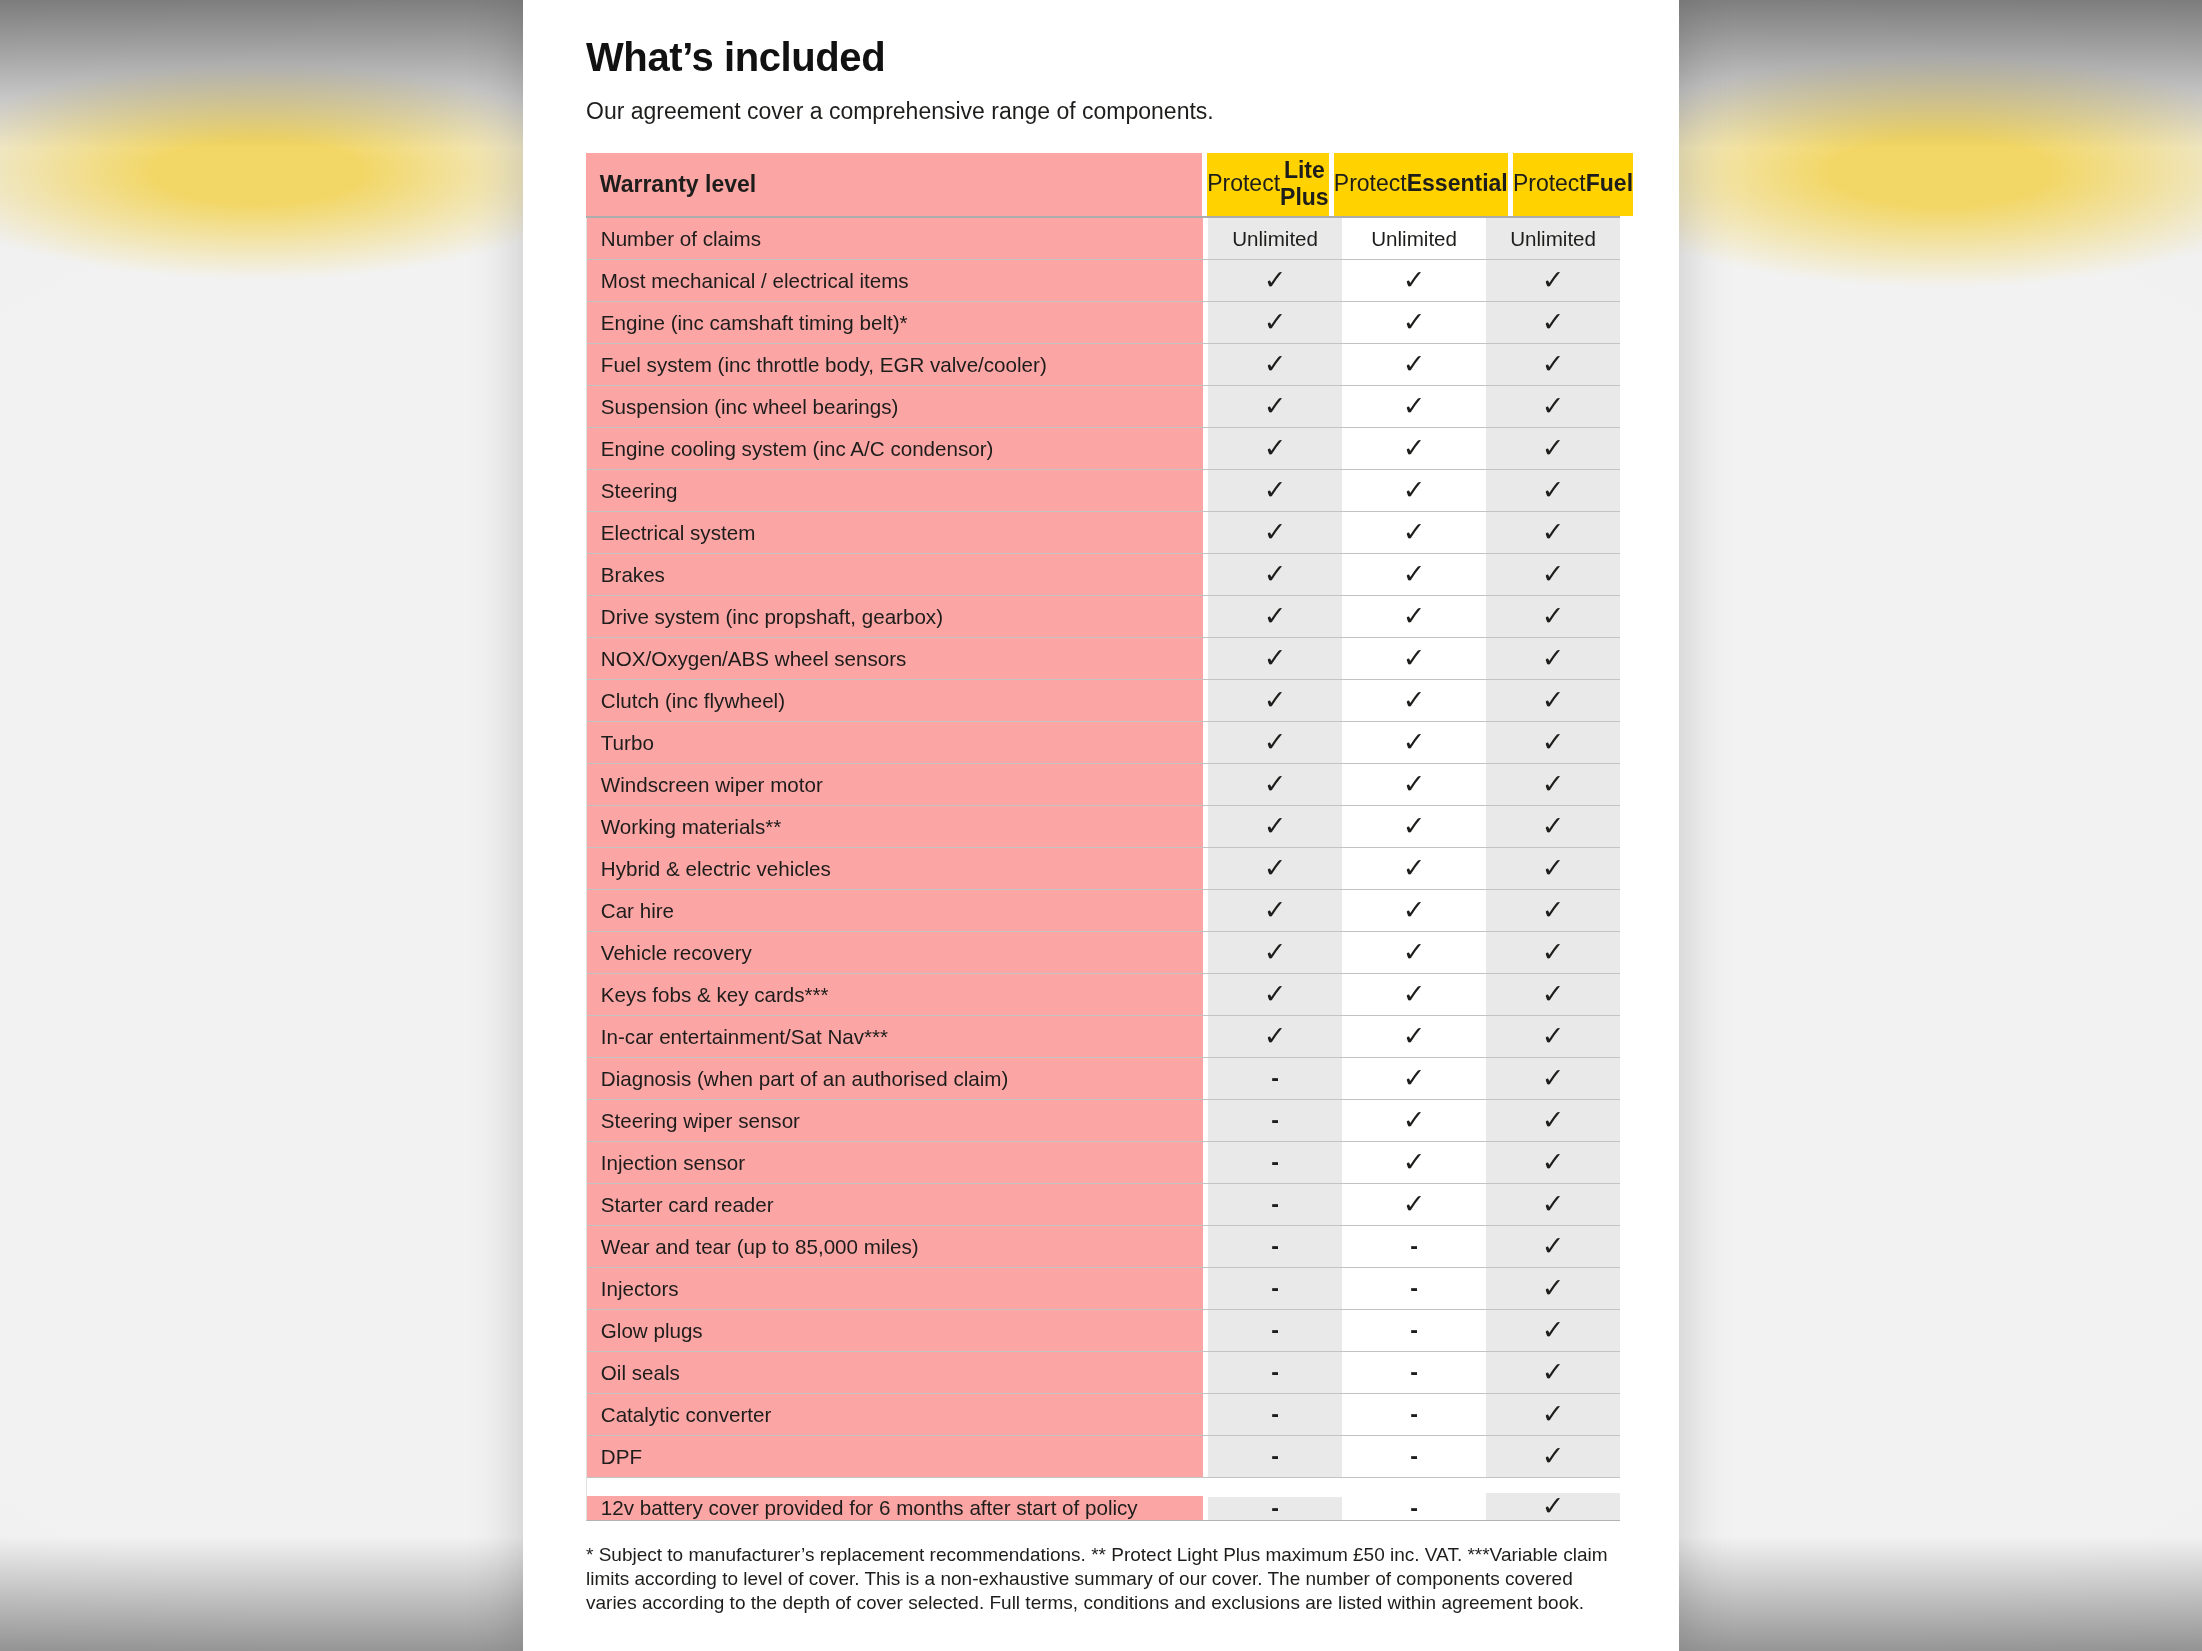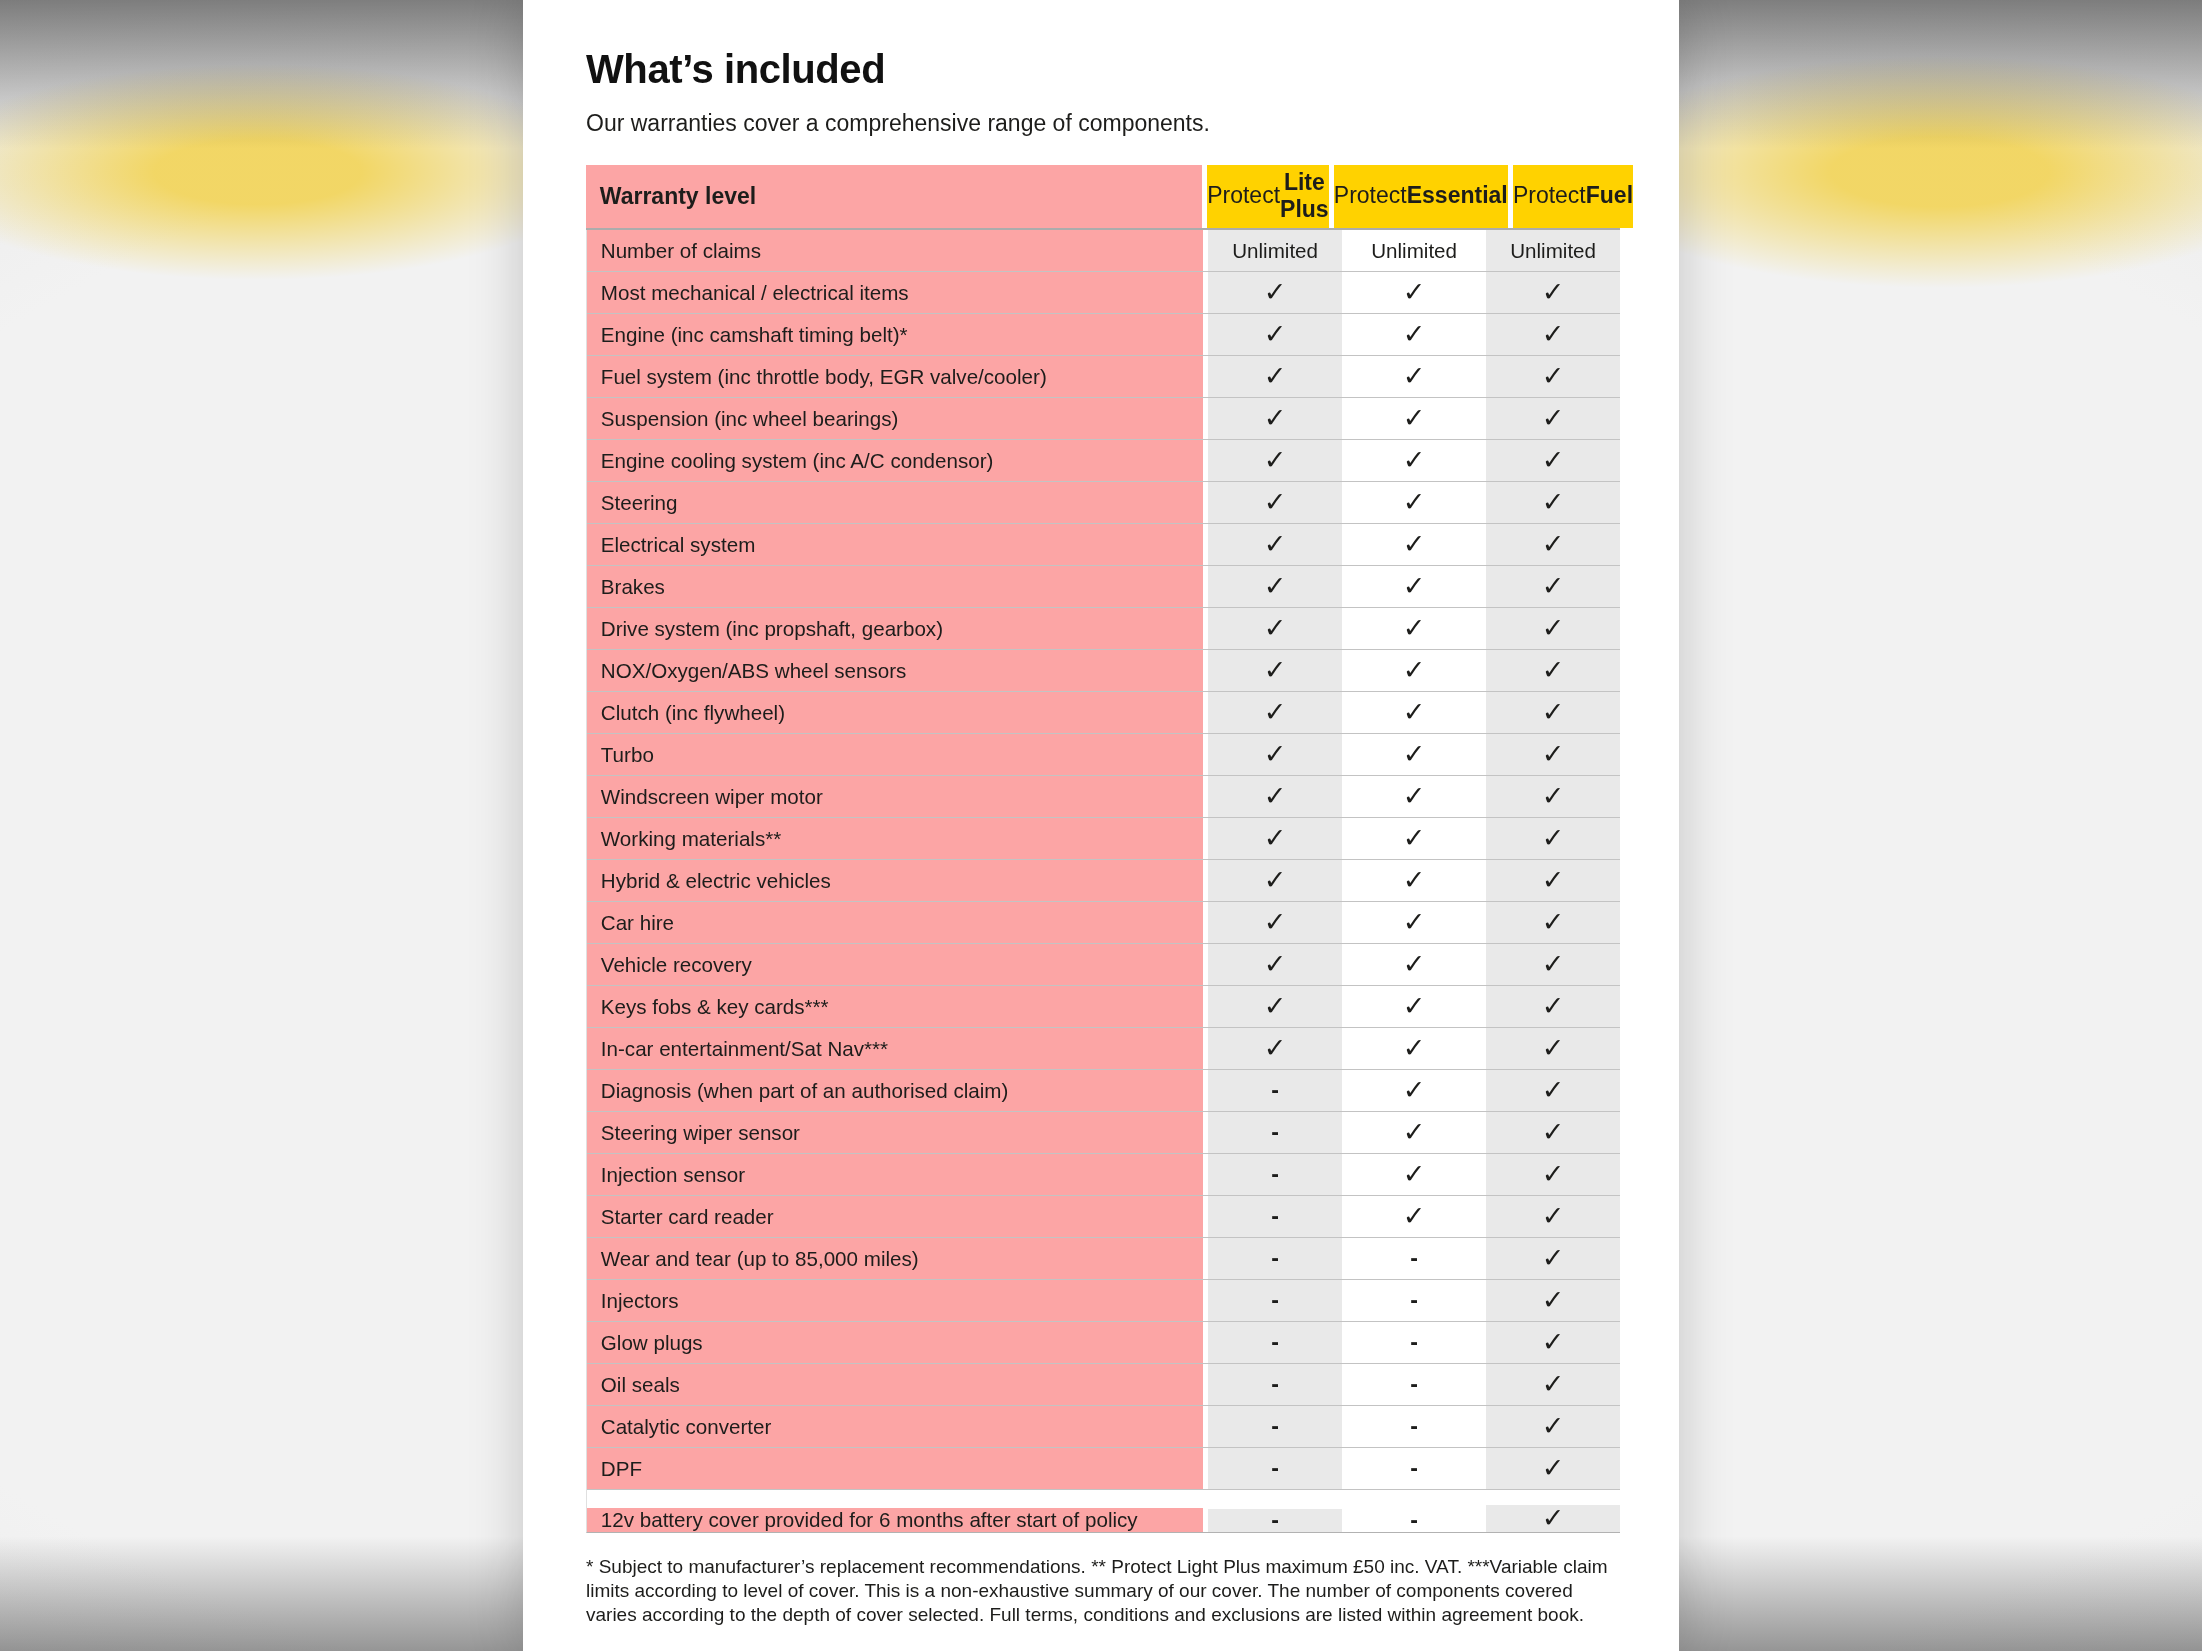--- a/index.html
+++ b/index.html
@@ -13,21 +13,21 @@
       linear-gradient(to bottom, rgba(35,35,35,0.55), rgba(35,35,35,0) 9%),
       linear-gradient(to top, rgba(35,35,35,0.45), rgba(35,35,35,0) 7%),
       radial-gradient(ellipse 344px 108px at 258px 172px, rgba(242,213,94,0.95) 30%, rgba(242,213,94,0) 100%),
       radial-gradient(ellipse 361px 116px at 1940px 172px, rgba(242,213,94,0.95) 30%, rgba(242,213,94,0) 100%),
       radial-gradient(ellipse 150% 115% at 50% 55%, #f2f2f2 45%, #e7e7e7 62%, #c2c2c2 80%, #616161 95%, #3a3a3a 100%);
   }
   .panel{
     position:absolute;left:523px;top:0;width:1156px;height:1652px;
     background:#ffffff;box-shadow:0 0 52px rgba(0,0,0,0.20);
   }
-  .content{position:absolute;left:63px;top:12px;width:1034px;}
+  .content{position:absolute;left:63px;top:0;width:1034px;}
   h1.title{margin:0;padding-top:36px;font-size:40px;line-height:43px;font-weight:700;letter-spacing:-0.4px;color:#111;}
   p.subtitle{margin:19px 0 0 0;font-size:23px;line-height:27.5px;}
   .table{margin-top:27px;}
   .thead{display:flex;height:63px;}
   .thead .cell{background:#FFD200;}
   .cell{box-sizing:border-box;}
   .cell.feature{width:616px;flex:0 0 616px;display:flex;align-items:center;padding-left:13.8px;background:#fca5a5;}
   .cell.val{flex:1 1 0;margin-left:5.2px;display:flex;align-items:center;justify-content:center;text-align:center;}
   .thead .cell.feature{font-size:23px;font-weight:700;}
   .thead .cell.val{flex-direction:row;font-size:23px;line-height:27.5px;}
@@ -46,21 +46,21 @@
 </style>
 </head>
 <body>
 
 <div class="backdrop"></div>
 
 <main class="panel">
   <div class="content">
 
     <h1 class="title">What’s included</h1>
-    <p class="subtitle">Our warranties cover a comprehensive range of components.</p>
+    <p class="subtitle">Our agreement cover a comprehensive range of components.</p>
 
     <div class="table">
       <div class="thead">
         <div class="cell feature">Warranty level</div>
         <div class="cell val">
           <span class="plan-line1">Protect</span>
           <span class="plan-line2">Lite Plus</span>
         </div>
         <div class="cell val">
           <span class="plan-line1">Protect</span>

